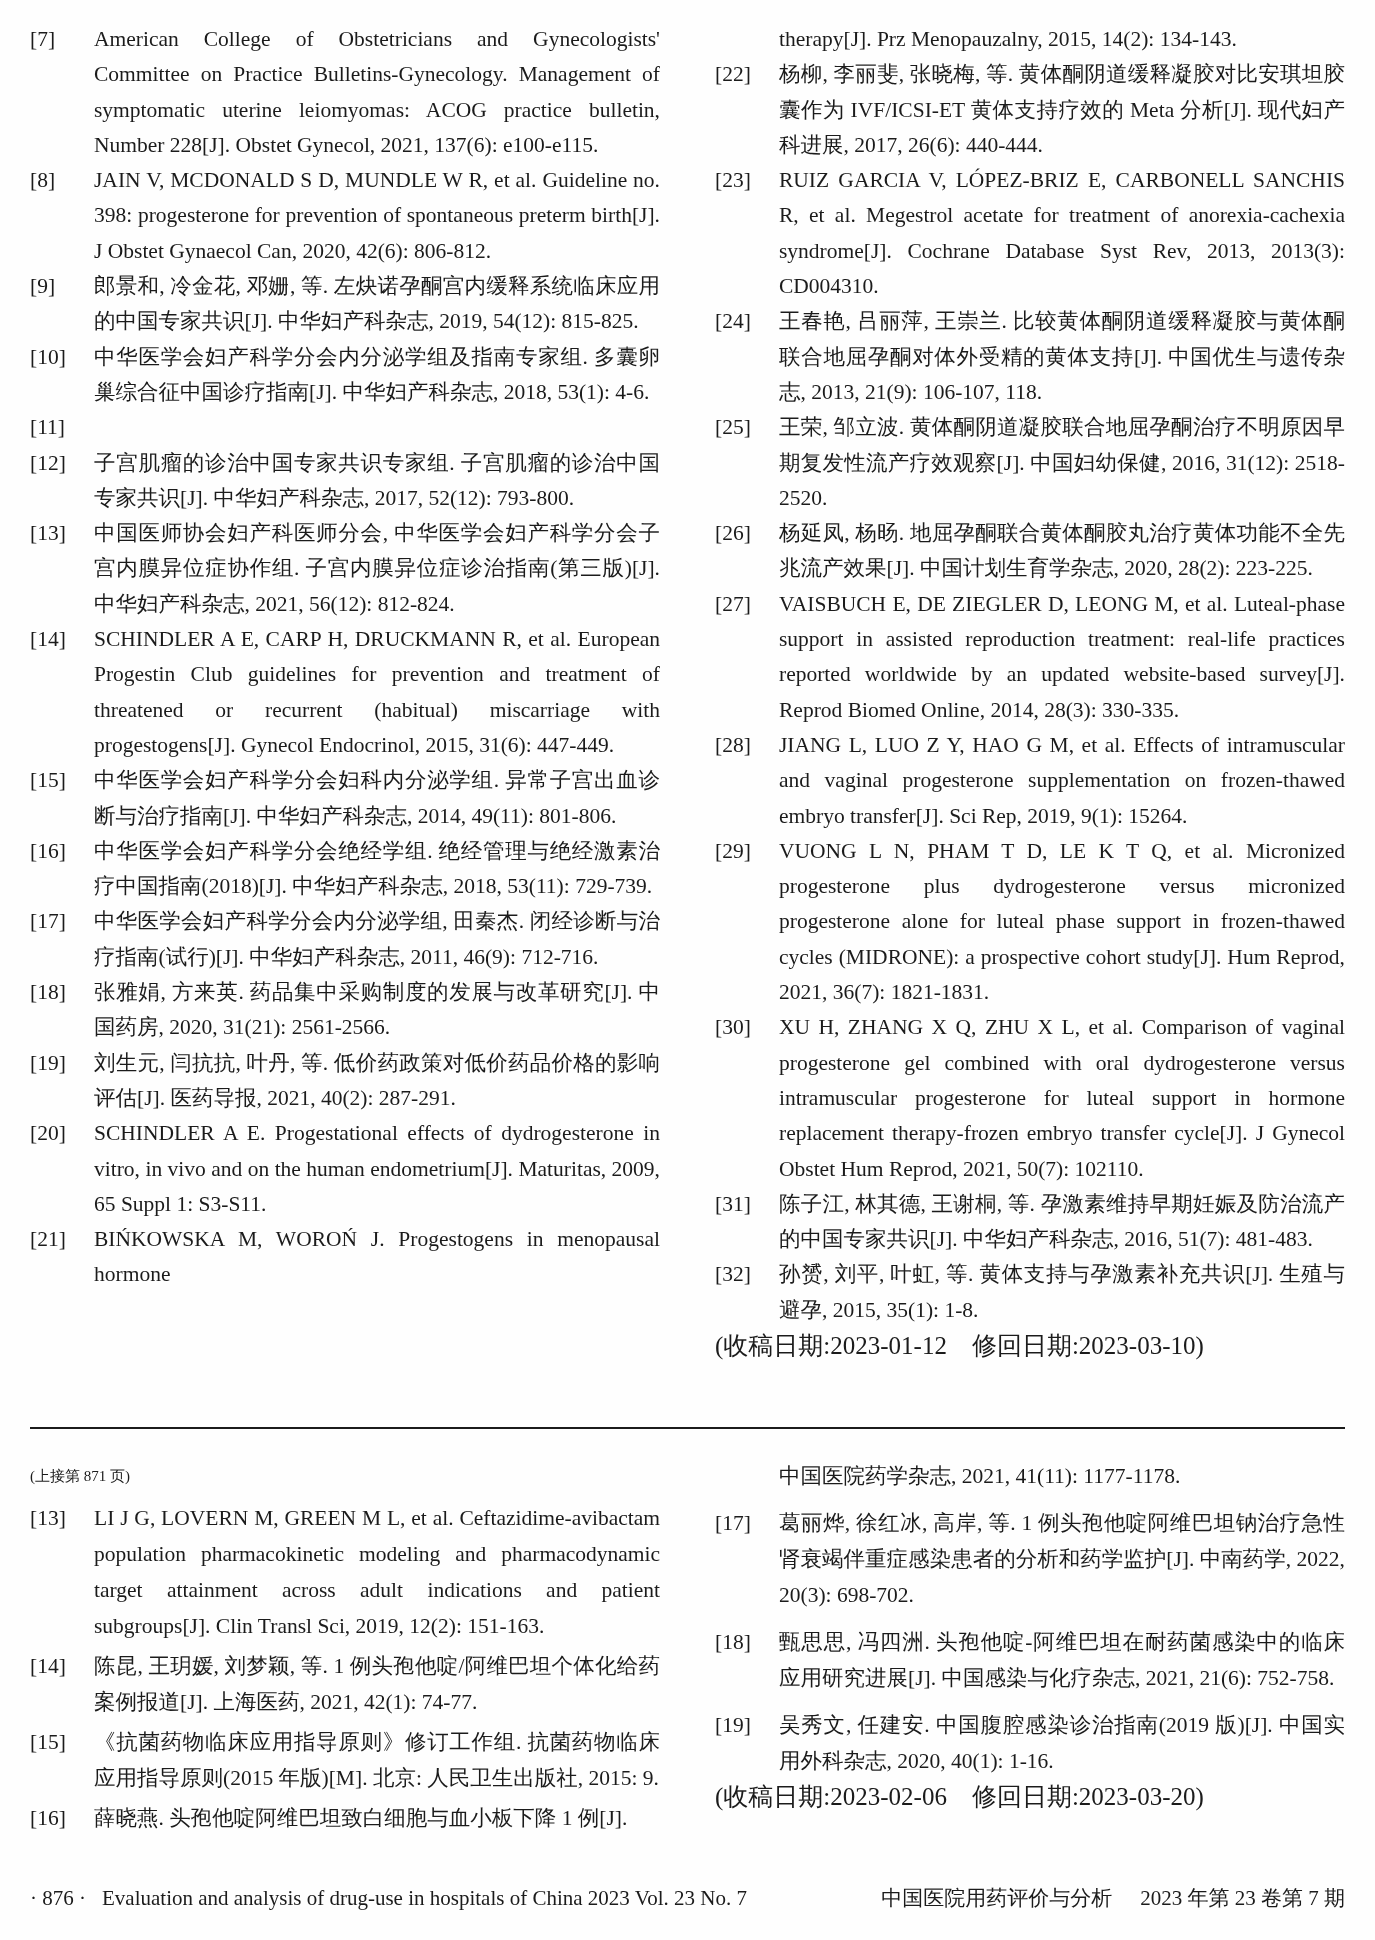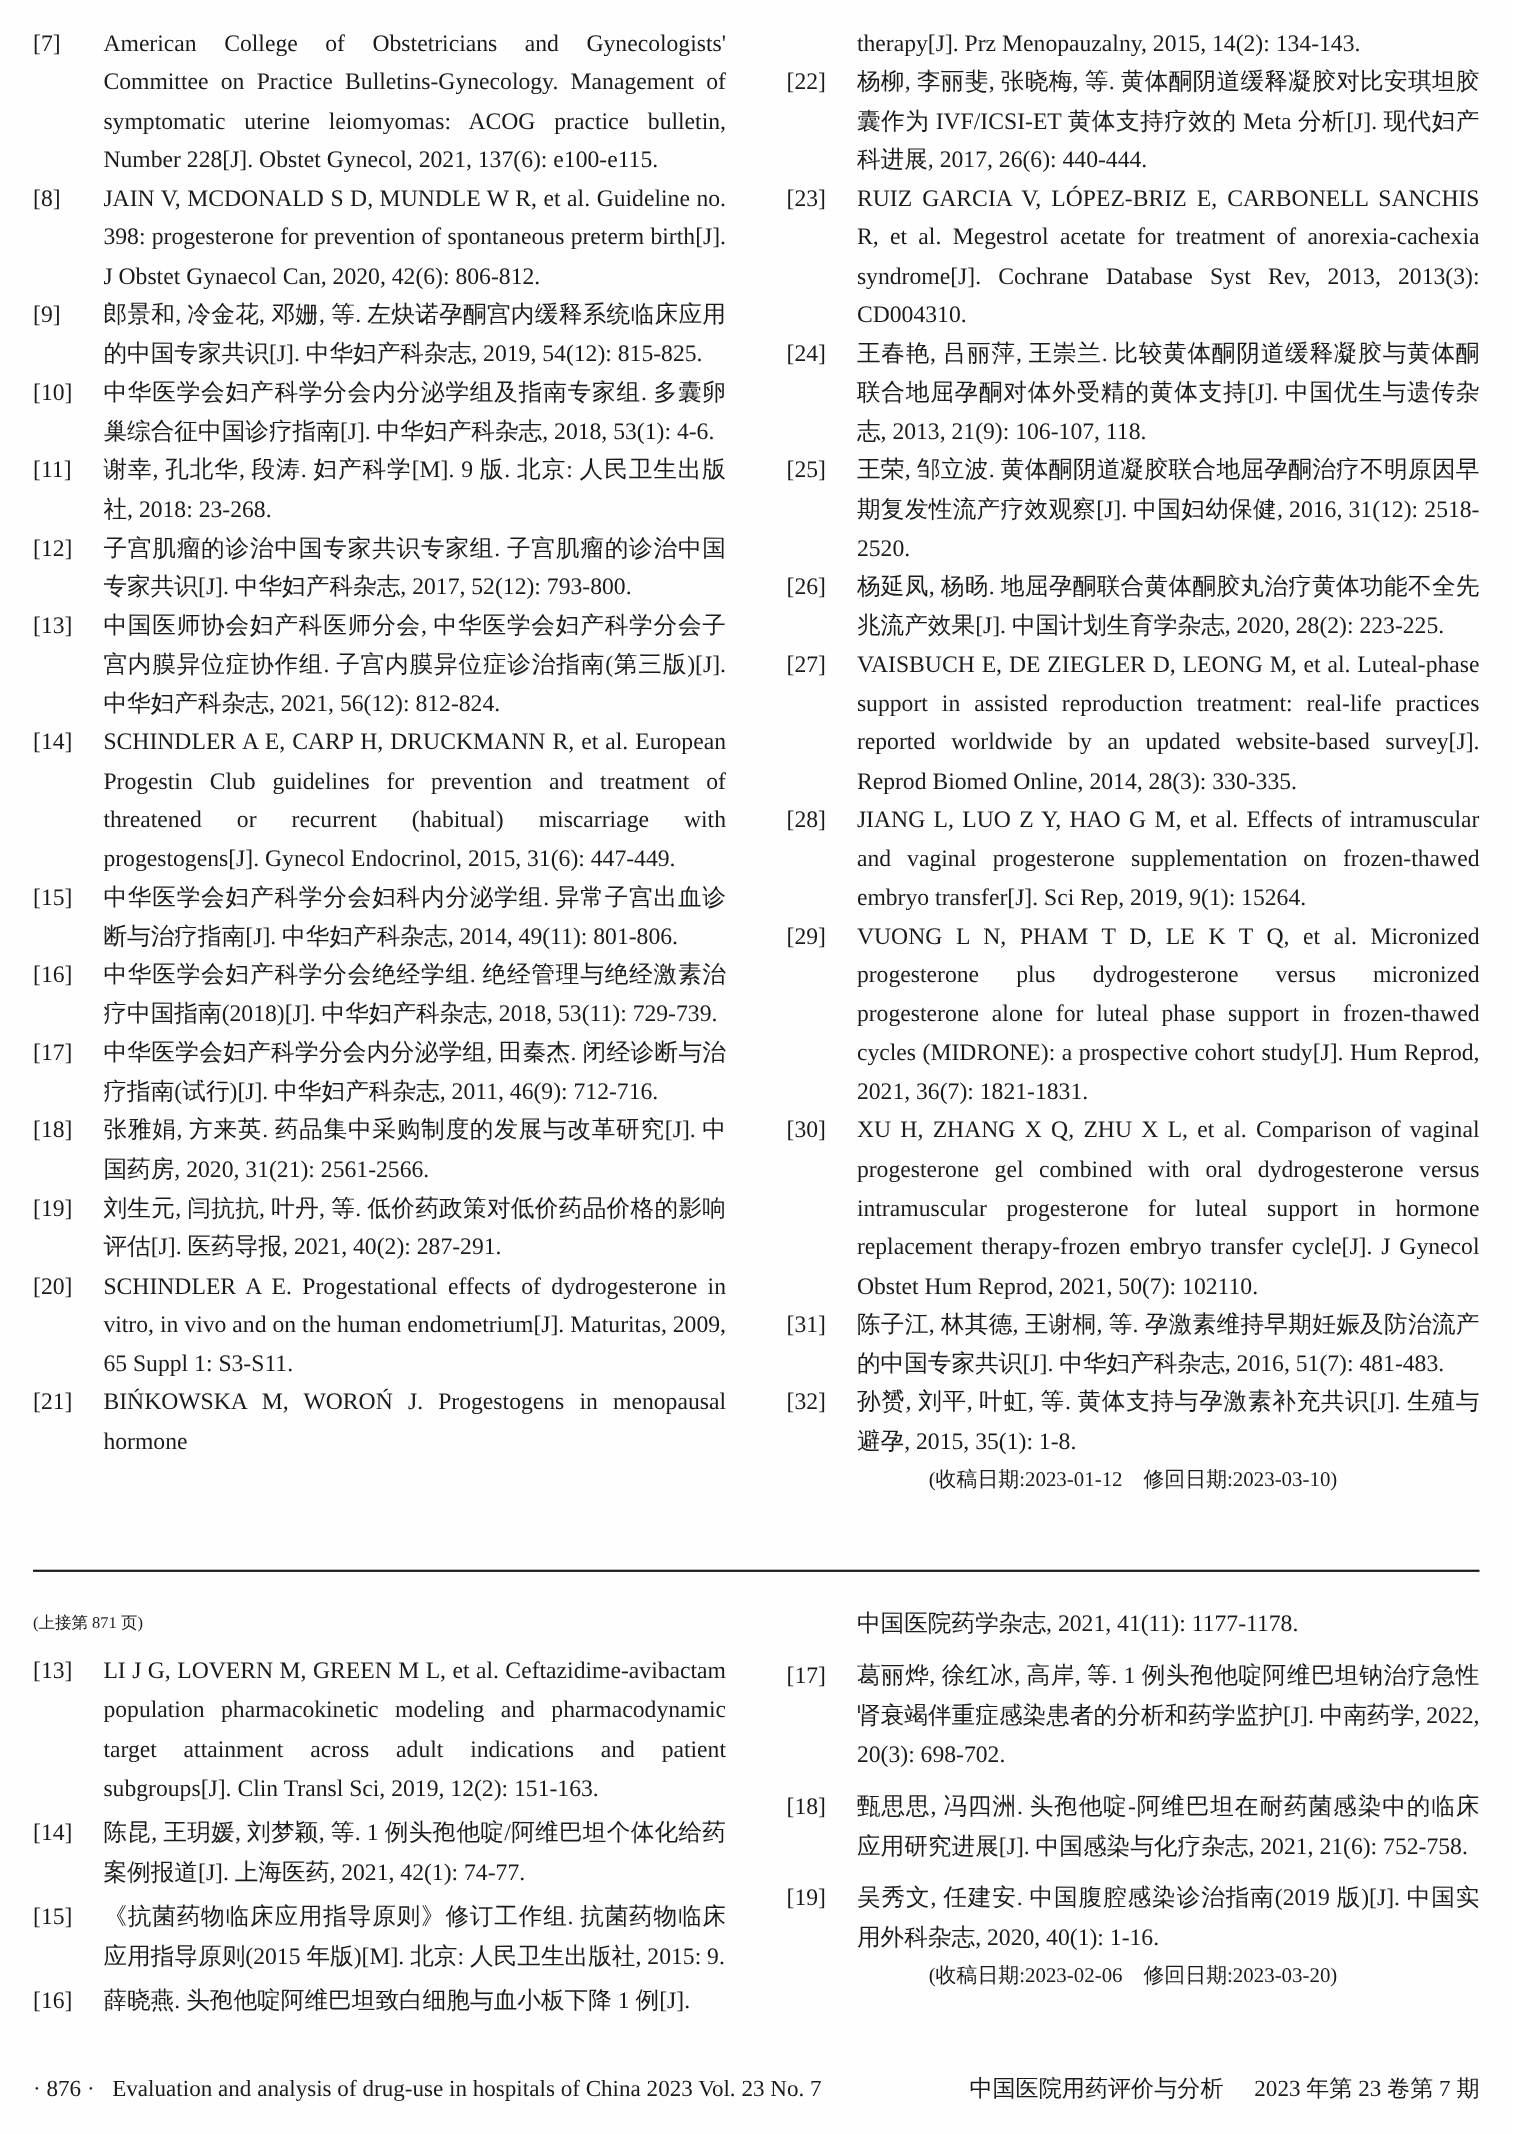--- a/index.html
+++ b/index.html
@@ -41,23 +41,23 @@
     flex: 1;
     font-size: 21.5px;
     line-height: 35.3px;
     text-align: justify;
   }
   .sec2 .ref-num, .sec2 .ref-text { line-height: 36px; }
   .sec2 .ref-row { margin-top: 4px; }
   .sec2 .col-right .ref-row { margin-top: 11px; }
   .sec2 .col-right .ref-row:first-child { margin-top: 0; }
   .received {
-    font-size: 19px;
+    font-size: 25px;
     line-height: 35.3px;
-    text-align: center;
+    text-align: left;
   }
   .sec2 .received { line-height: 36px; }
   .cont-note {
     font-size: 15px;
     line-height: 36px;
     margin-bottom: 6px;
   }
   .footer {
     position: absolute;
     left: 30px;
@@ -92,21 +92,20 @@
         <div class="ref-row">
           <span class="ref-num">[9]</span>
           <span class="ref-text">郎景和, 冷金花, 邓姗, 等. 左炔诺孕酮宫内缓释系统临床应用的中国专家共识[J]. 中华妇产科杂志, 2019, 54(12): 815-825.</span>
         </div>
         <div class="ref-row">
           <span class="ref-num">[10]</span>
           <span class="ref-text">中华医学会妇产科学分会内分泌学组及指南专家组. 多囊卵巢综合征中国诊疗指南[J]. 中华妇产科杂志, 2018, 53(1): 4-6.</span>
         </div>
         <div class="ref-row">
           <span class="ref-num">[11]</span>
-          <span class="ref-text">谢幸, 孔北华, 段涛. 妇产科学[M]. 9 版. 北京: 人民卫生出版社, 2018: 23-268.</span>
         </div>
         <div class="ref-row">
           <span class="ref-num">[12]</span>
           <span class="ref-text">子宫肌瘤的诊治中国专家共识专家组. 子宫肌瘤的诊治中国专家共识[J]. 中华妇产科杂志, 2017, 52(12): 793-800.</span>
         </div>
         <div class="ref-row">
           <span class="ref-num">[13]</span>
           <span class="ref-text">中国医师协会妇产科医师分会, 中华医学会妇产科学分会子宫内膜异位症协作组. 子宫内膜异位症诊治指南(第三版)[J]. 中华妇产科杂志, 2021, 56(12): 812-824.</span>
         </div>
         <div class="ref-row">

